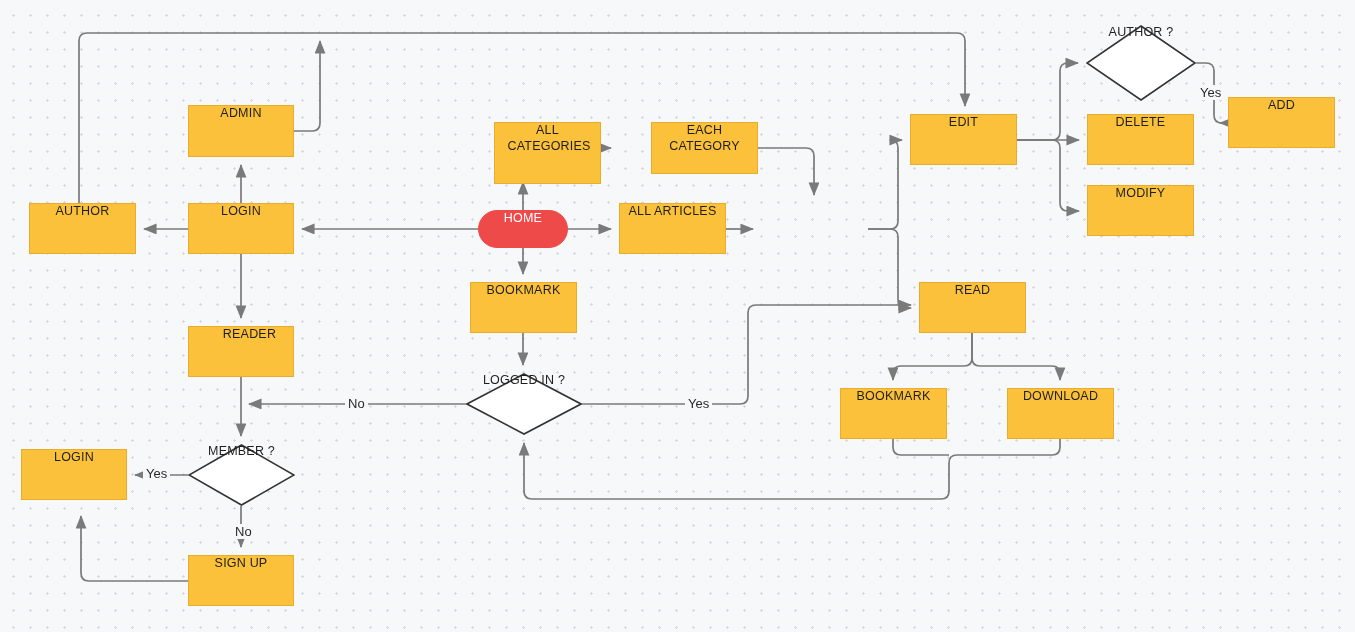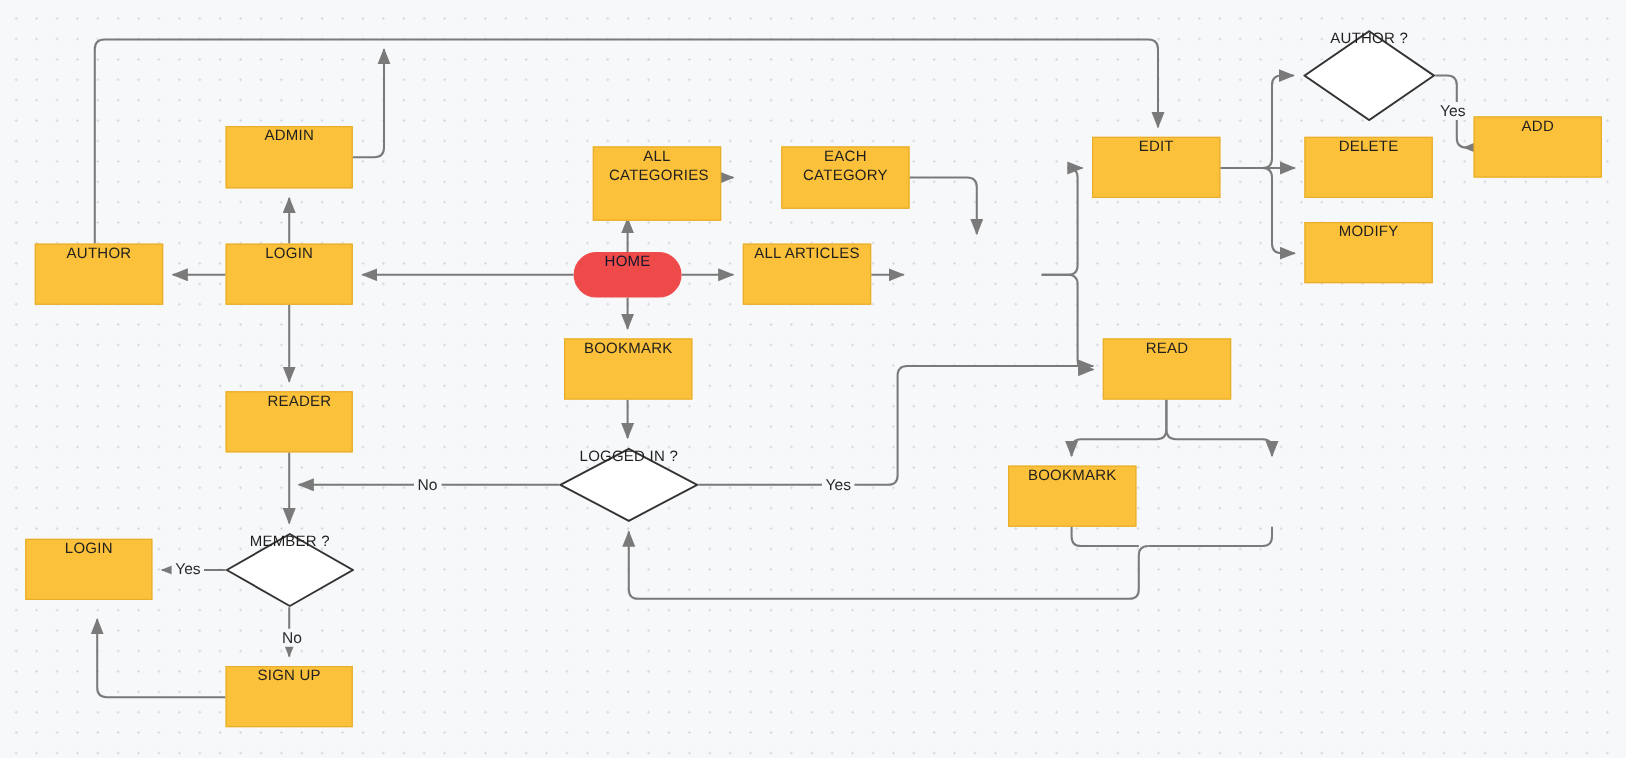--- a/index.html
+++ b/index.html
@@ -43,21 +43,21 @@
     z-index: 3;
   }
   .node.rect {
     background: #fcc13a;
     border: 1px solid #e8ad2c;
   }
   .node.pill {
     background: #ef4a4a;
     border: 1px solid #ef4a4a;
     border-radius: 999px;
-    color: #0f172a;
+    color: #ffffff;
   }
   .node.diamond {
     background: transparent;
     border: none;
   }
   .diamond-shape {
     position: absolute;
     left: 0; top: 0;
     width: 100%;
     height: 100%;
@@ -212,20 +212,23 @@
   </div>
 
   <div class="node rect" style="left:919px;top:282px;width:107px;height:51px;">
     <span>READ</span>
   </div>
 
   <div class="node rect" style="left:840px;top:388px;width:107px;height:51px;">
     <span>BOOKMARK</span>
   </div>
 
+  <div class="node rect" style="left:1007px;top:388px;width:107px;height:51px;">
+    <span>DOWNLOAD</span>
+  </div>
 
   <div class="node diamond" style="left:1086px;top:25px;width:110px;height:76px;">
     <svg class="diamond-shape" viewBox="0 0 110 76" preserveAspectRatio="none">
       <polygon points="55,1 109,38 55,75 1,38" fill="#ffffff" stroke="#333333" stroke-width="1.6"></polygon>
     </svg>
     <span class="diamond-label">AUTHOR ?</span>
   </div>
 
   <div class="node diamond" style="left:466px;top:373px;width:116px;height:62px;">
     <svg class="diamond-shape" viewBox="0 0 116 62" preserveAspectRatio="none">

